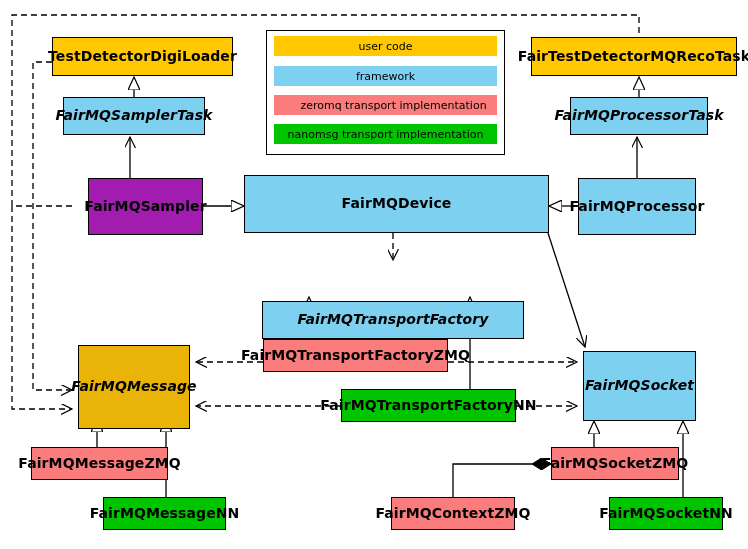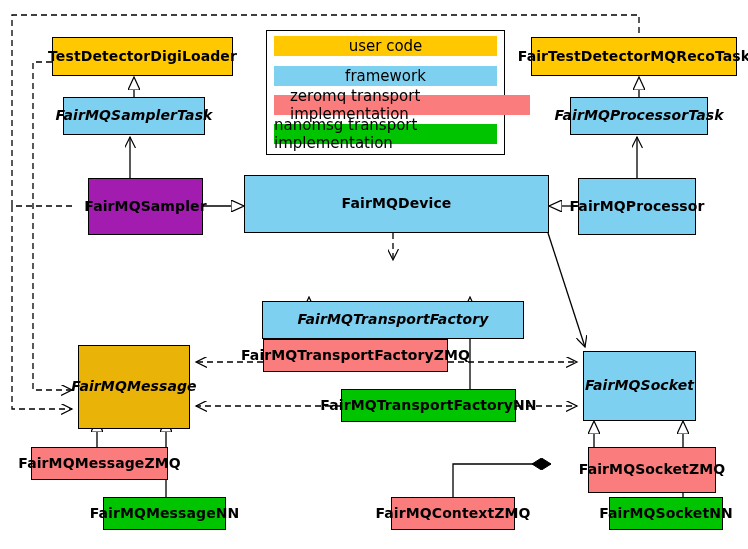--- a/index.html
+++ b/index.html
@@ -26,21 +26,21 @@
   .legend-frame{
     position:absolute;
     box-sizing:border-box;
     border:1px solid #000000;
     background:#ffffff;
   }
   .legend-item{
     position:absolute;
     box-sizing:border-box;
     display:flex;align-items:center;justify-content:center;
-    font-size:15px;
+    font-size:11px;
     font-weight:normal;
     color:#000000;
   }
   svg.edges{
     position:absolute;left:0;top:0;
     width:748px;height:549px;
     pointer-events:none;
   }
 </style>
 </head>
@@ -136,21 +136,21 @@
   </svg>
 
   <div class="legend-frame" style="left:266px;top:30px;width:239px;height:125px;"></div>
 
   <div class="legend-item" style="left:274px;top:36px;width:223px;height:20px;background:#FFC800;">
     <span>user code</span>
   </div>
   <div class="legend-item" style="left:274px;top:66px;width:223px;height:20px;background:#7ED0F0;">
     <span>framework</span>
   </div>
-  <div class="legend-item" style="left:274px;top:95px;width:256px;height:20px;background:#FA7C7C;padding-left:16px;">
+  <div class="legend-item" style="left:274px;top:95px;width:223px;height:20px;background:#FA7C7C;padding-left:16px;">
     <span>zeromq transport implementation</span>
   </div>
   <div class="legend-item" style="left:274px;top:124px;width:223px;height:20px;background:#00C400;">
     <span>nanomsg transport implementation</span>
   </div>
 
   <div class="box" style="left:52px;top:37px;width:181px;height:39px;background:#FFC800;">
     <span>TestDetectorDigiLoader</span>
   </div>
 
@@ -199,21 +199,21 @@
   </div>
 
   <div class="box" style="left:31px;top:447px;width:137px;height:33px;background:#FA7C7C;">
     <span>FairMQMessageZMQ</span>
   </div>
 
   <div class="box" style="left:103px;top:497px;width:123px;height:33px;background:#00C400;text-align:center;">
     <span>FairMQMessageNN</span>
   </div>
 
-  <div class="box" style="left:551px;top:447px;width:128px;height:46px;background:#FA7C7C;margin-left:37px;">
+  <div class="box" style="left:551px;top:447px;width:128px;height:33px;background:#FA7C7C;">
     <span>FairMQSocketZMQ</span>
   </div>
 
   <div class="box" style="left:609px;top:497px;width:114px;height:33px;background:#00C400;">
     <span>FairMQSocketNN</span>
   </div>
 
   <div class="box" style="left:391px;top:497px;width:124px;height:33px;background:#FA7C7C;">
     <span>FairMQContextZMQ</span>
   </div>

